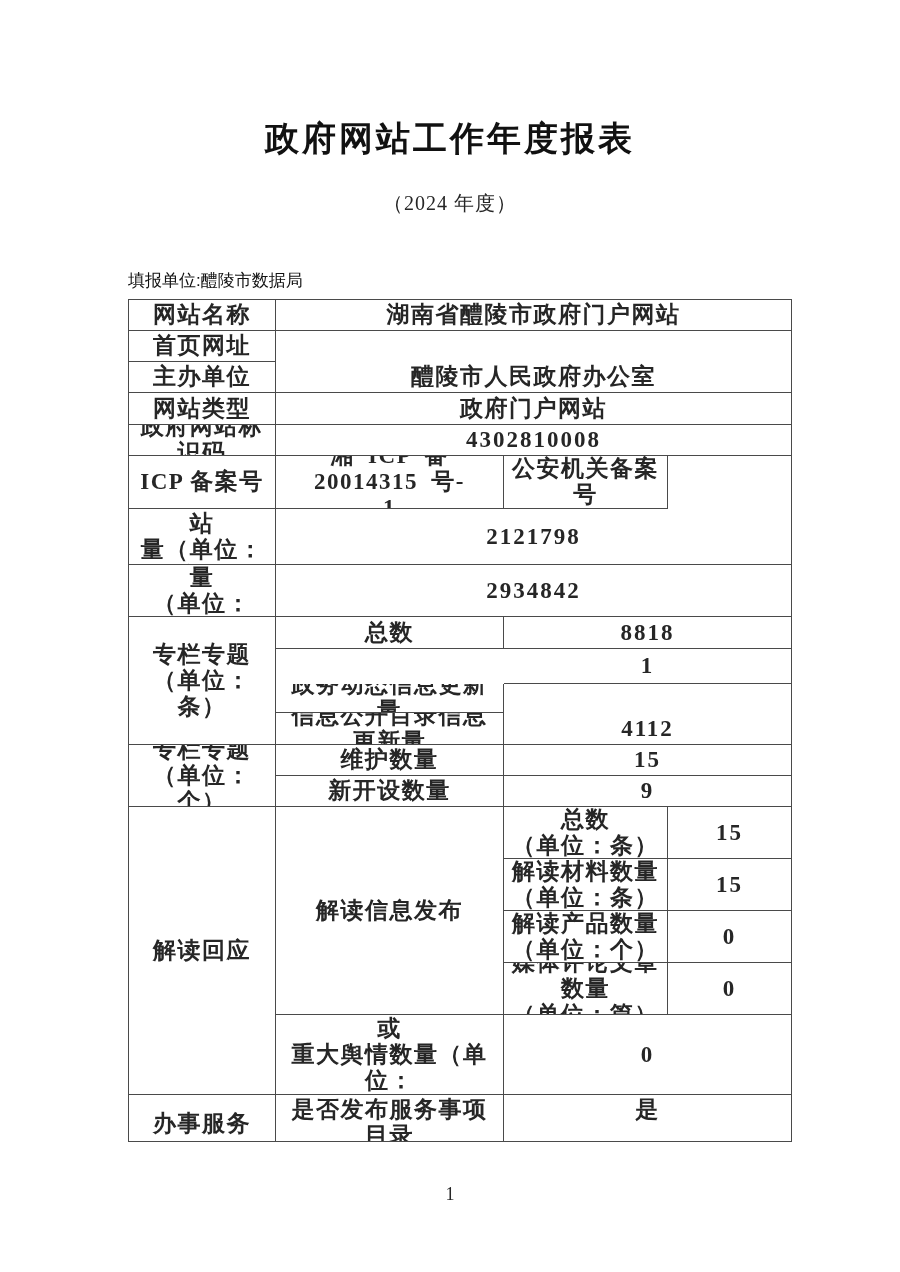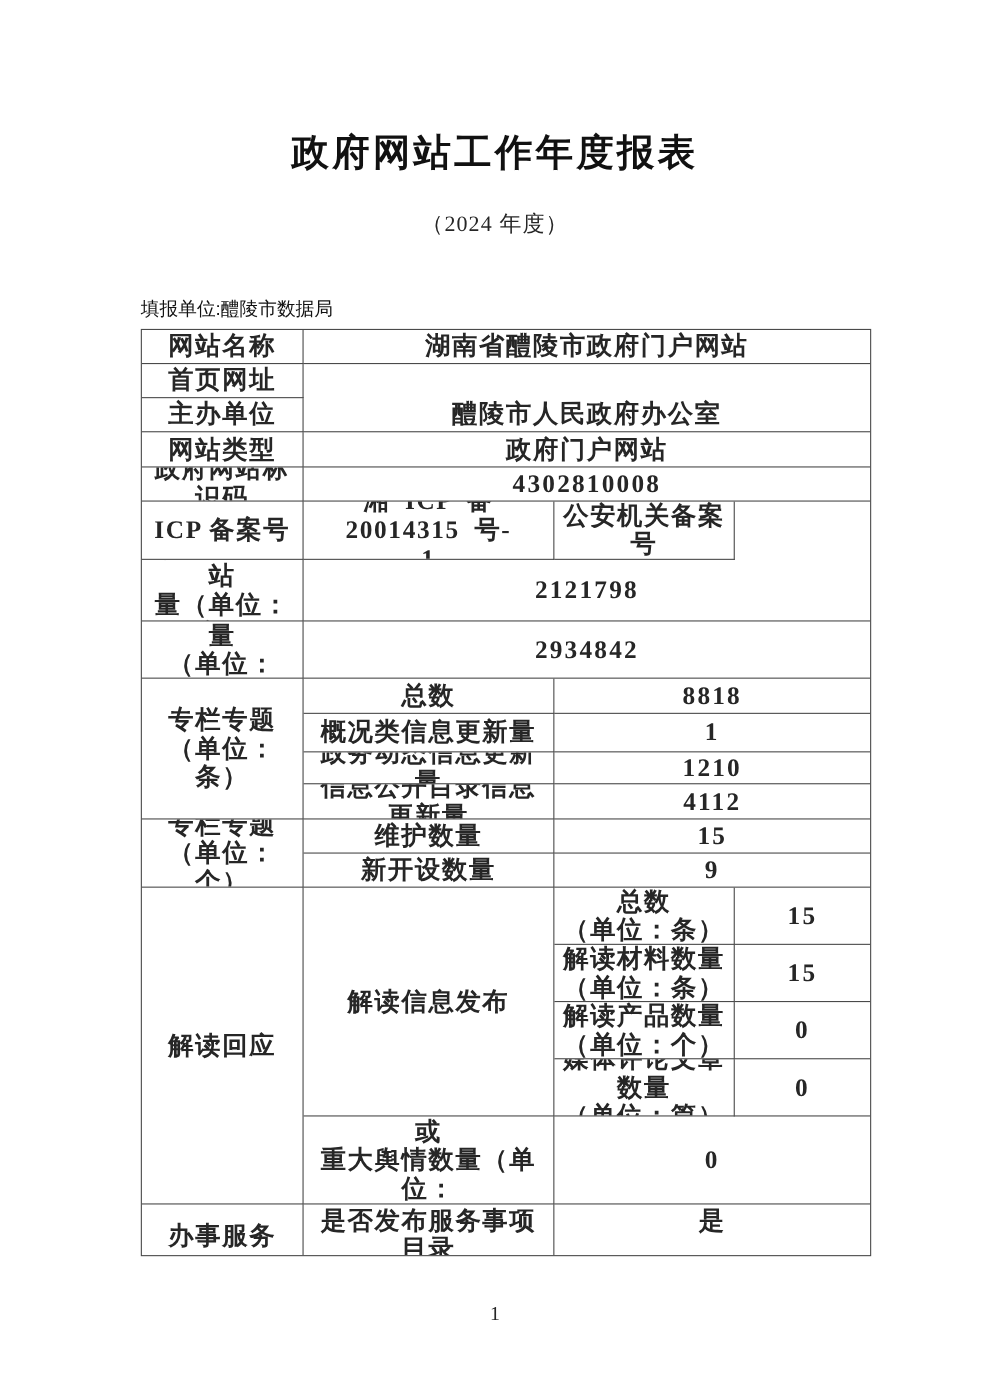--- a/index.html
+++ b/index.html
@@ -101,25 +101,23 @@
     <div class="cell" style="grid-area:8/1/9/2">网站总访问量
 （单位：次）</div>
     <div class="cell no-br latin" style="grid-area:8/2/9/5">2934842</div>
 
     <div class="cell" style="grid-area:9/1/13/2">专栏专题
 （单位：条）</div>
 
     <div class="cell" style="grid-area:9/2/10/3">总数</div>
     <div class="cell no-br latin" style="grid-area:9/3/10/5">8818</div>
 
-    <div class="cell" style="grid-area:10/2/11/3">概况类信息更新量</div>
     <div class="cell no-br latin" style="grid-area:10/3/11/5">1</div>
 
     <div class="cell" style="grid-area:11/2/12/3">政务动态信息更新量</div>
-    <div class="cell no-br latin" style="grid-area:11/3/12/5">1210</div>
 
     <div class="cell" style="grid-area:12/2/13/3">信息公开目录信息更新量</div>
     <div class="cell no-br latin" style="grid-area:12/3/13/5">4112</div>
 
     <div class="cell" style="grid-area:13/1/15/2">专栏专题
 （单位：个）</div>
 
     <div class="cell" style="grid-area:13/2/14/3">维护数量</div>
     <div class="cell no-br latin" style="grid-area:13/3/14/5">15</div>
 

